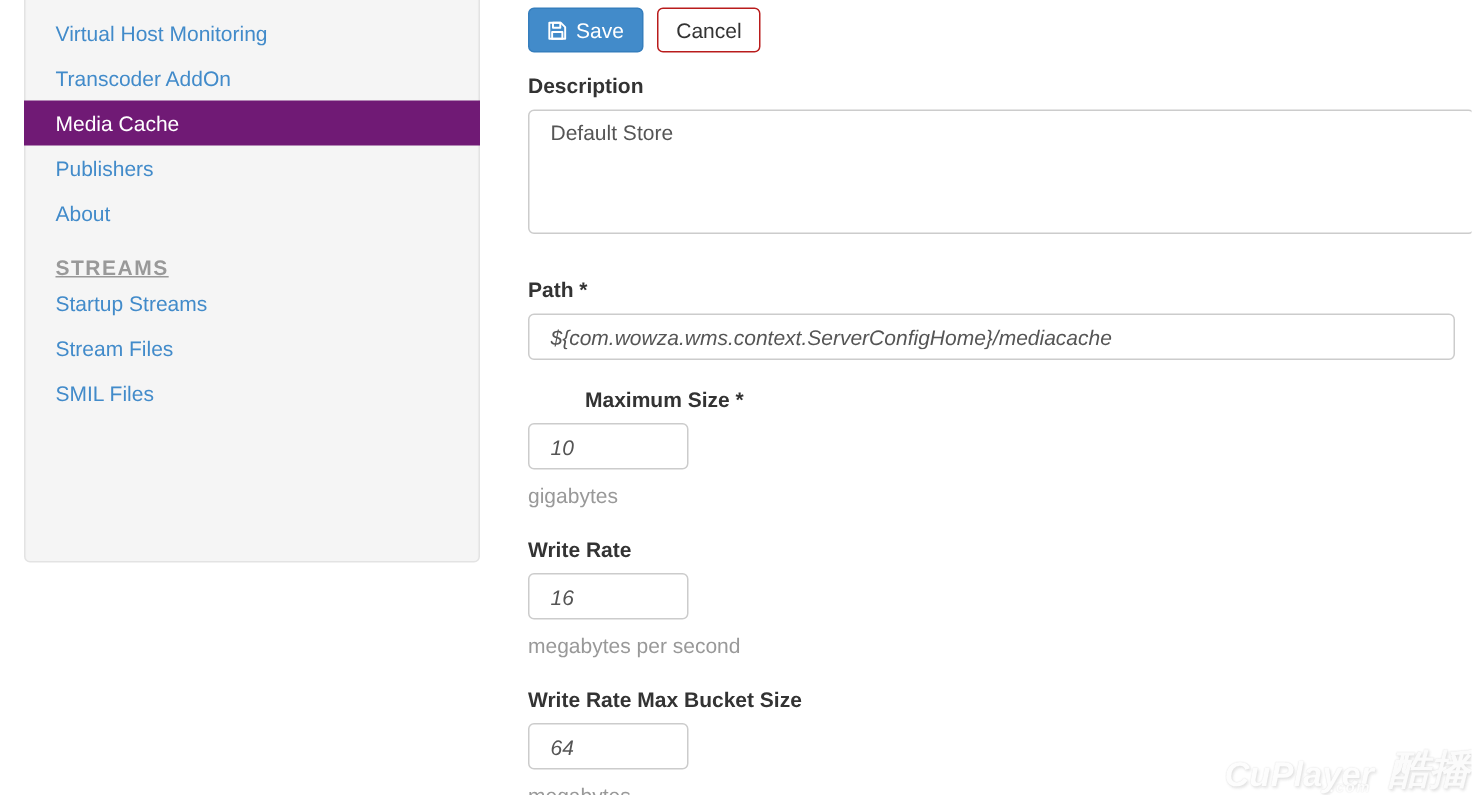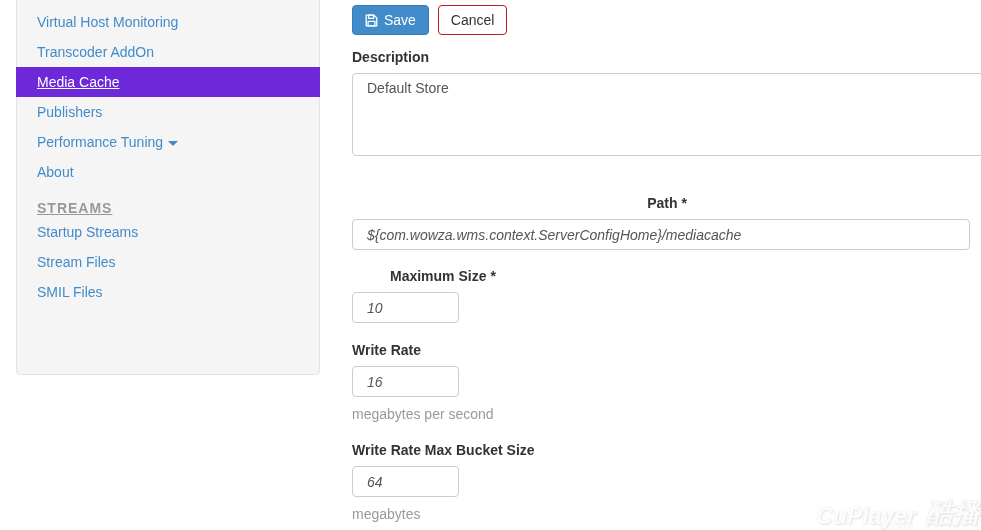--- a/index.html
+++ b/index.html
@@ -28,26 +28,25 @@
     display: block;
     height: 30px;
     line-height: 30px;
     padding-left: 20px;
     color: #428bca;
     text-decoration: none;
     cursor: pointer;
     white-space: nowrap;
   }
   .side-item.active {
-    background: #6d28d9;
+    background: #701a75;
     color: #ffffff;
     width: 304px;
     margin-left: -1px;
     padding-left: 21px;
-    text-decoration: underline;
   }
   .caret-down {
     display: inline-block;
     width: 0; height: 0;
     margin-left: 5px;
     vertical-align: middle;
     border-left: 5px solid transparent;
     border-right: 5px solid transparent;
     border-top: 5px solid #428bca;
   }
@@ -96,21 +95,21 @@
     min-width: 65px;
   }
   .form-label {
     margin-top: 14px;
     margin-bottom: 7px;
     font-weight: bold;
     color: #333333;
     line-height: 17px;
   }
   .form-label .req { font-weight: bold; color: #333333; }
-  .lbl-gap-lg { margin-top: 39px; text-align: center; }
+  .lbl-gap-lg { margin-top: 29px; }
   .lbl-gap-md { margin-top: 18px; padding-left: 38px; }
   .lbl-gap { margin-top: 19px; }
   textarea.form-control {
     display: block;
     width: 631px;   
     height: 83px;
     border: 1px solid #cccccc;
     border-radius: 4px;
     padding: 6px 14px;
     font-family: "Liberation Sans", "DejaVu Sans", sans-serif;
@@ -179,23 +178,20 @@
   }
 </style>
 </head>
 <body>
 
 <nav class="sidebar">
   <a class="side-item">Virtual Host Monitoring</a>
   <a class="side-item">Transcoder AddOn</a>
   <a class="side-item active">Media Cache</a>
   <a class="side-item">Publishers</a>
-  <a class="side-item">
-    <span>Performance Tuning</span><span class="caret-down"></span>
-  </a>
   <a class="side-item">About</a>
 
   <div class="side-section-header">STREAMS</div>
 
   <a class="side-item">Startup Streams</a>
   <a class="side-item">Stream Files</a>
   <a class="side-item">SMIL Files</a>
 </nav>
 
 <main class="main">
@@ -224,20 +220,21 @@
     <span>Path</span>
     <span class="req">*</span>
   </div>
   <input type="text" class="form-control input-wide" value="${com.wowza.wms.context.ServerConfigHome}/mediacache" style="">
 
   <div class="form-label lbl-gap-md">
     <span>Maximum Size</span>
     <span class="req">*</span>
   </div>
   <input type="text" class="form-control input-small" value="10" style="">
+  <div class="help-block">gigabytes</div>
 
   <div class="form-label lbl-gap">Write Rate</div>
   <input type="text" class="form-control input-small" value="16" style="">
   <div class="help-block">megabytes per second</div>
 
   <div class="form-label lbl-gap">Write Rate Max Bucket Size</div>
   <input type="text" class="form-control input-small" value="64" style="">
   <div class="help-block">megabytes</div>
 
 </main>

